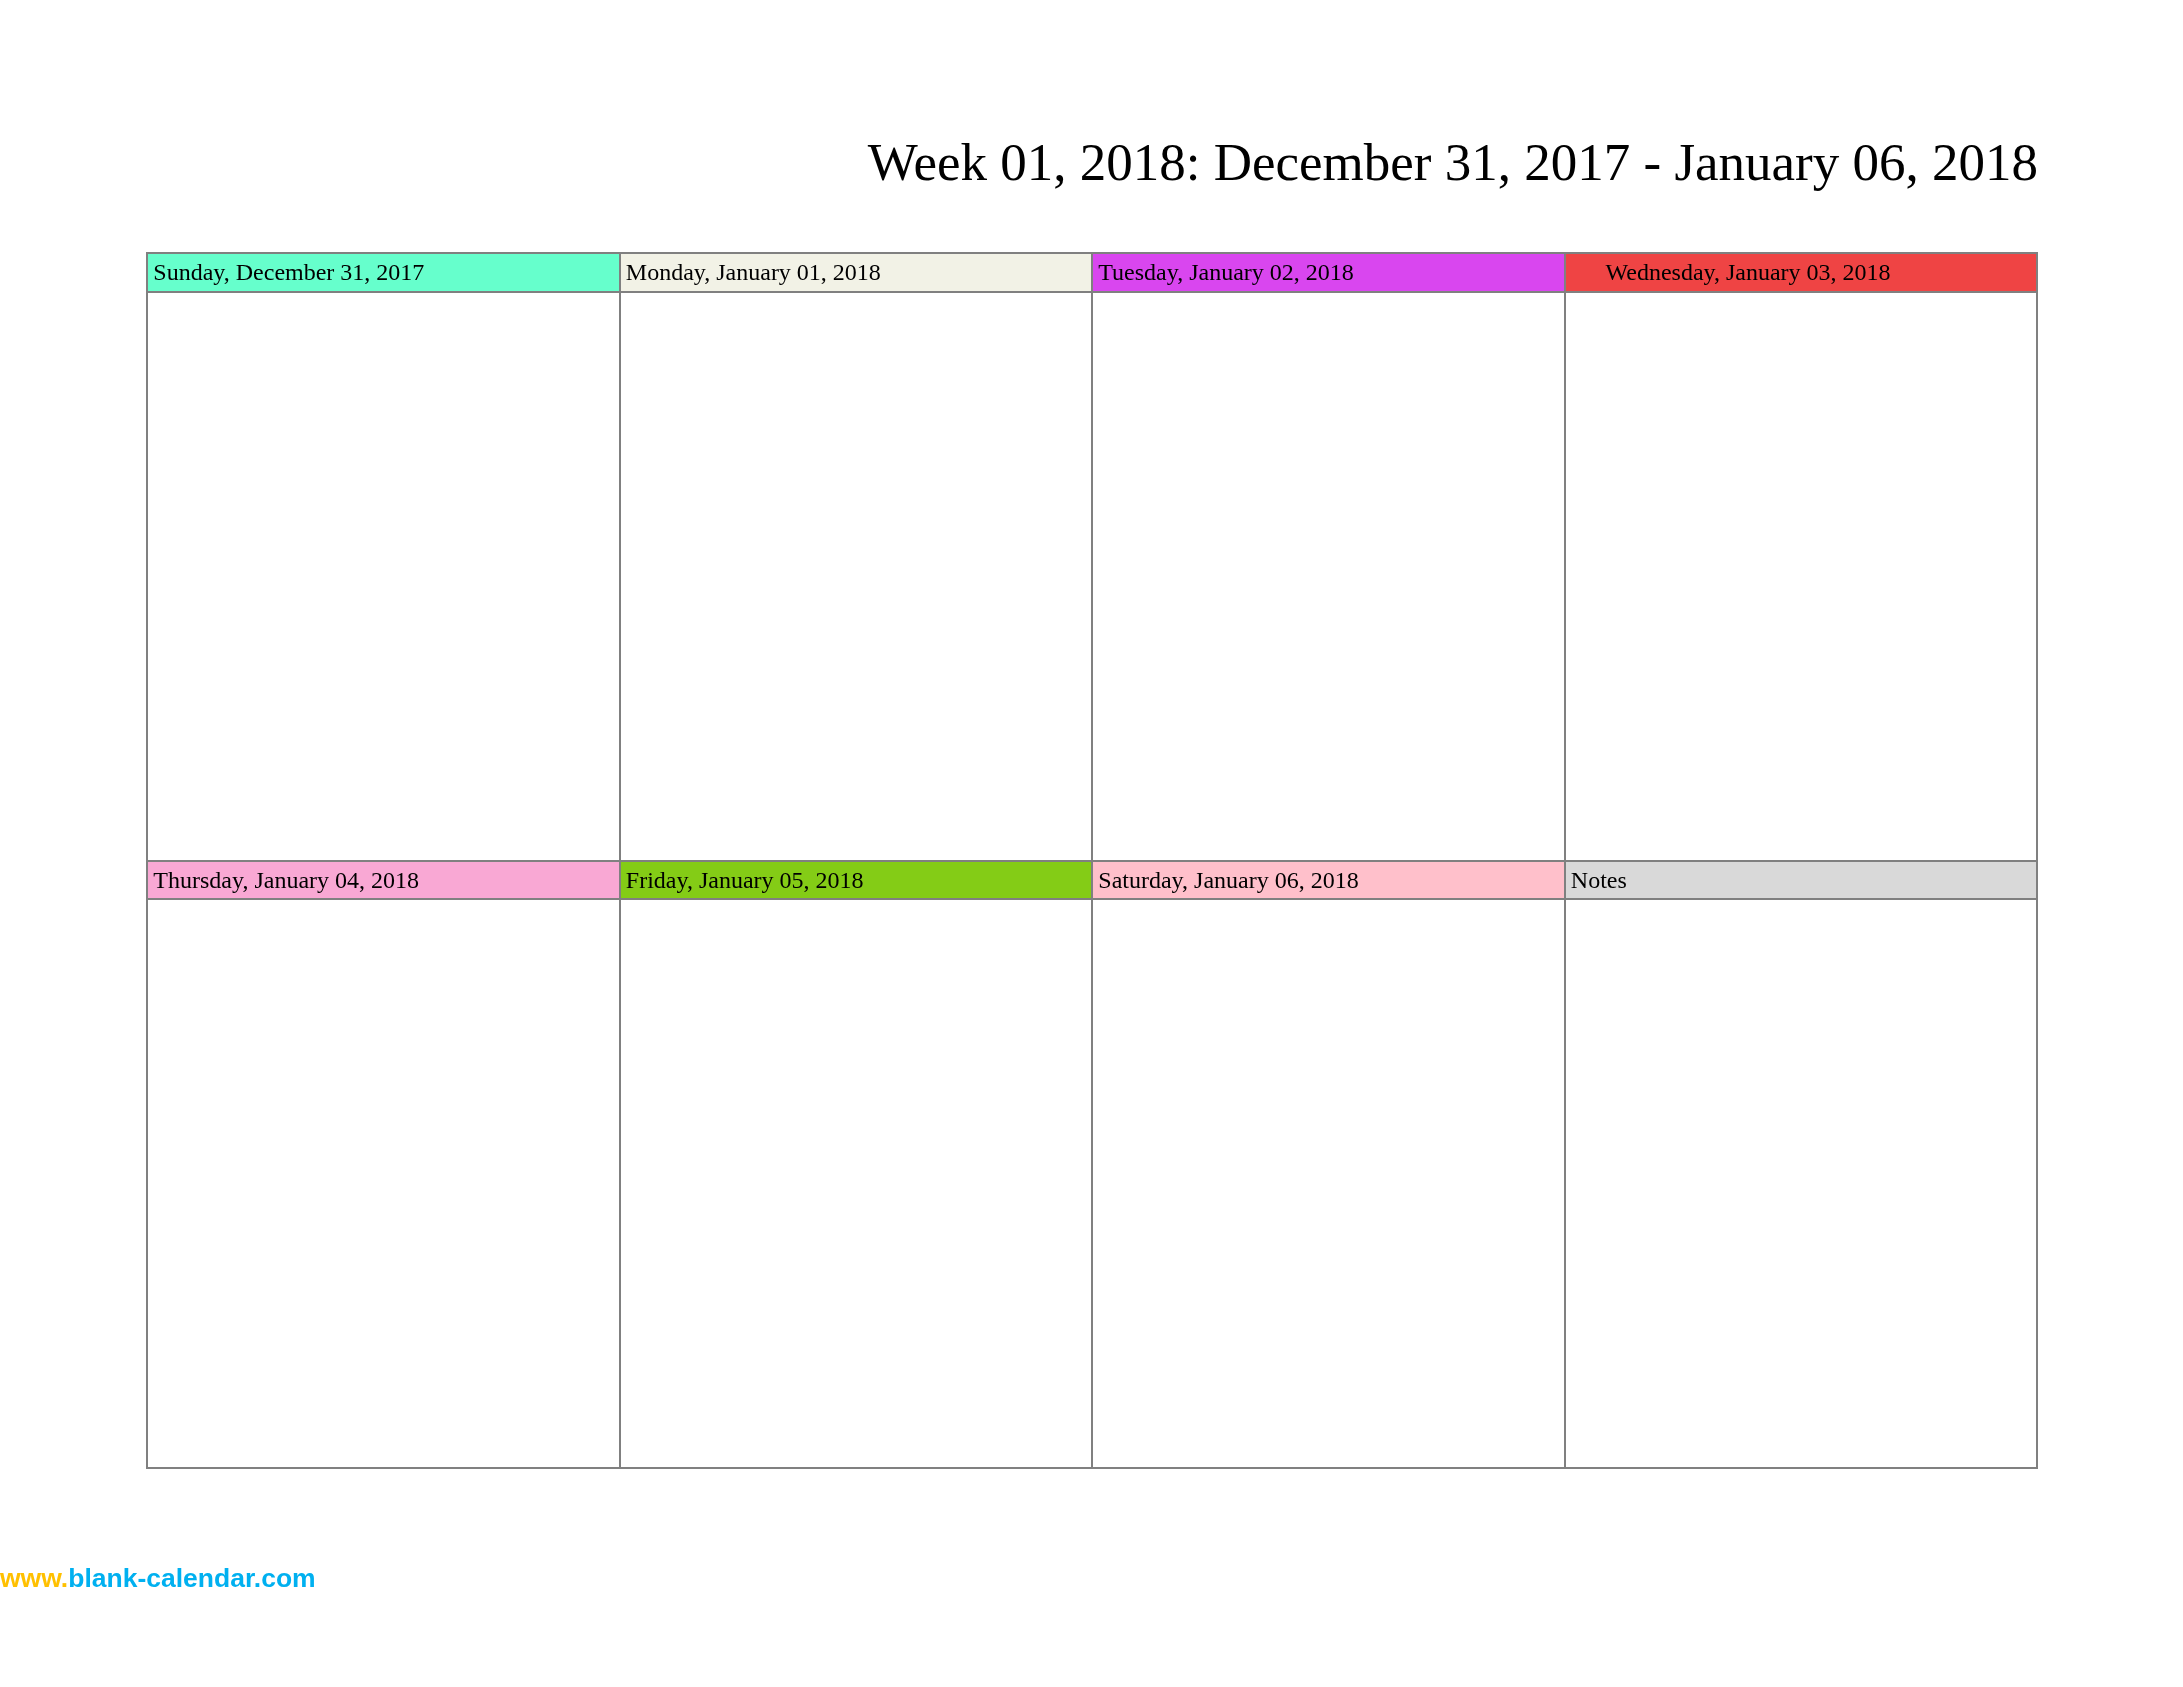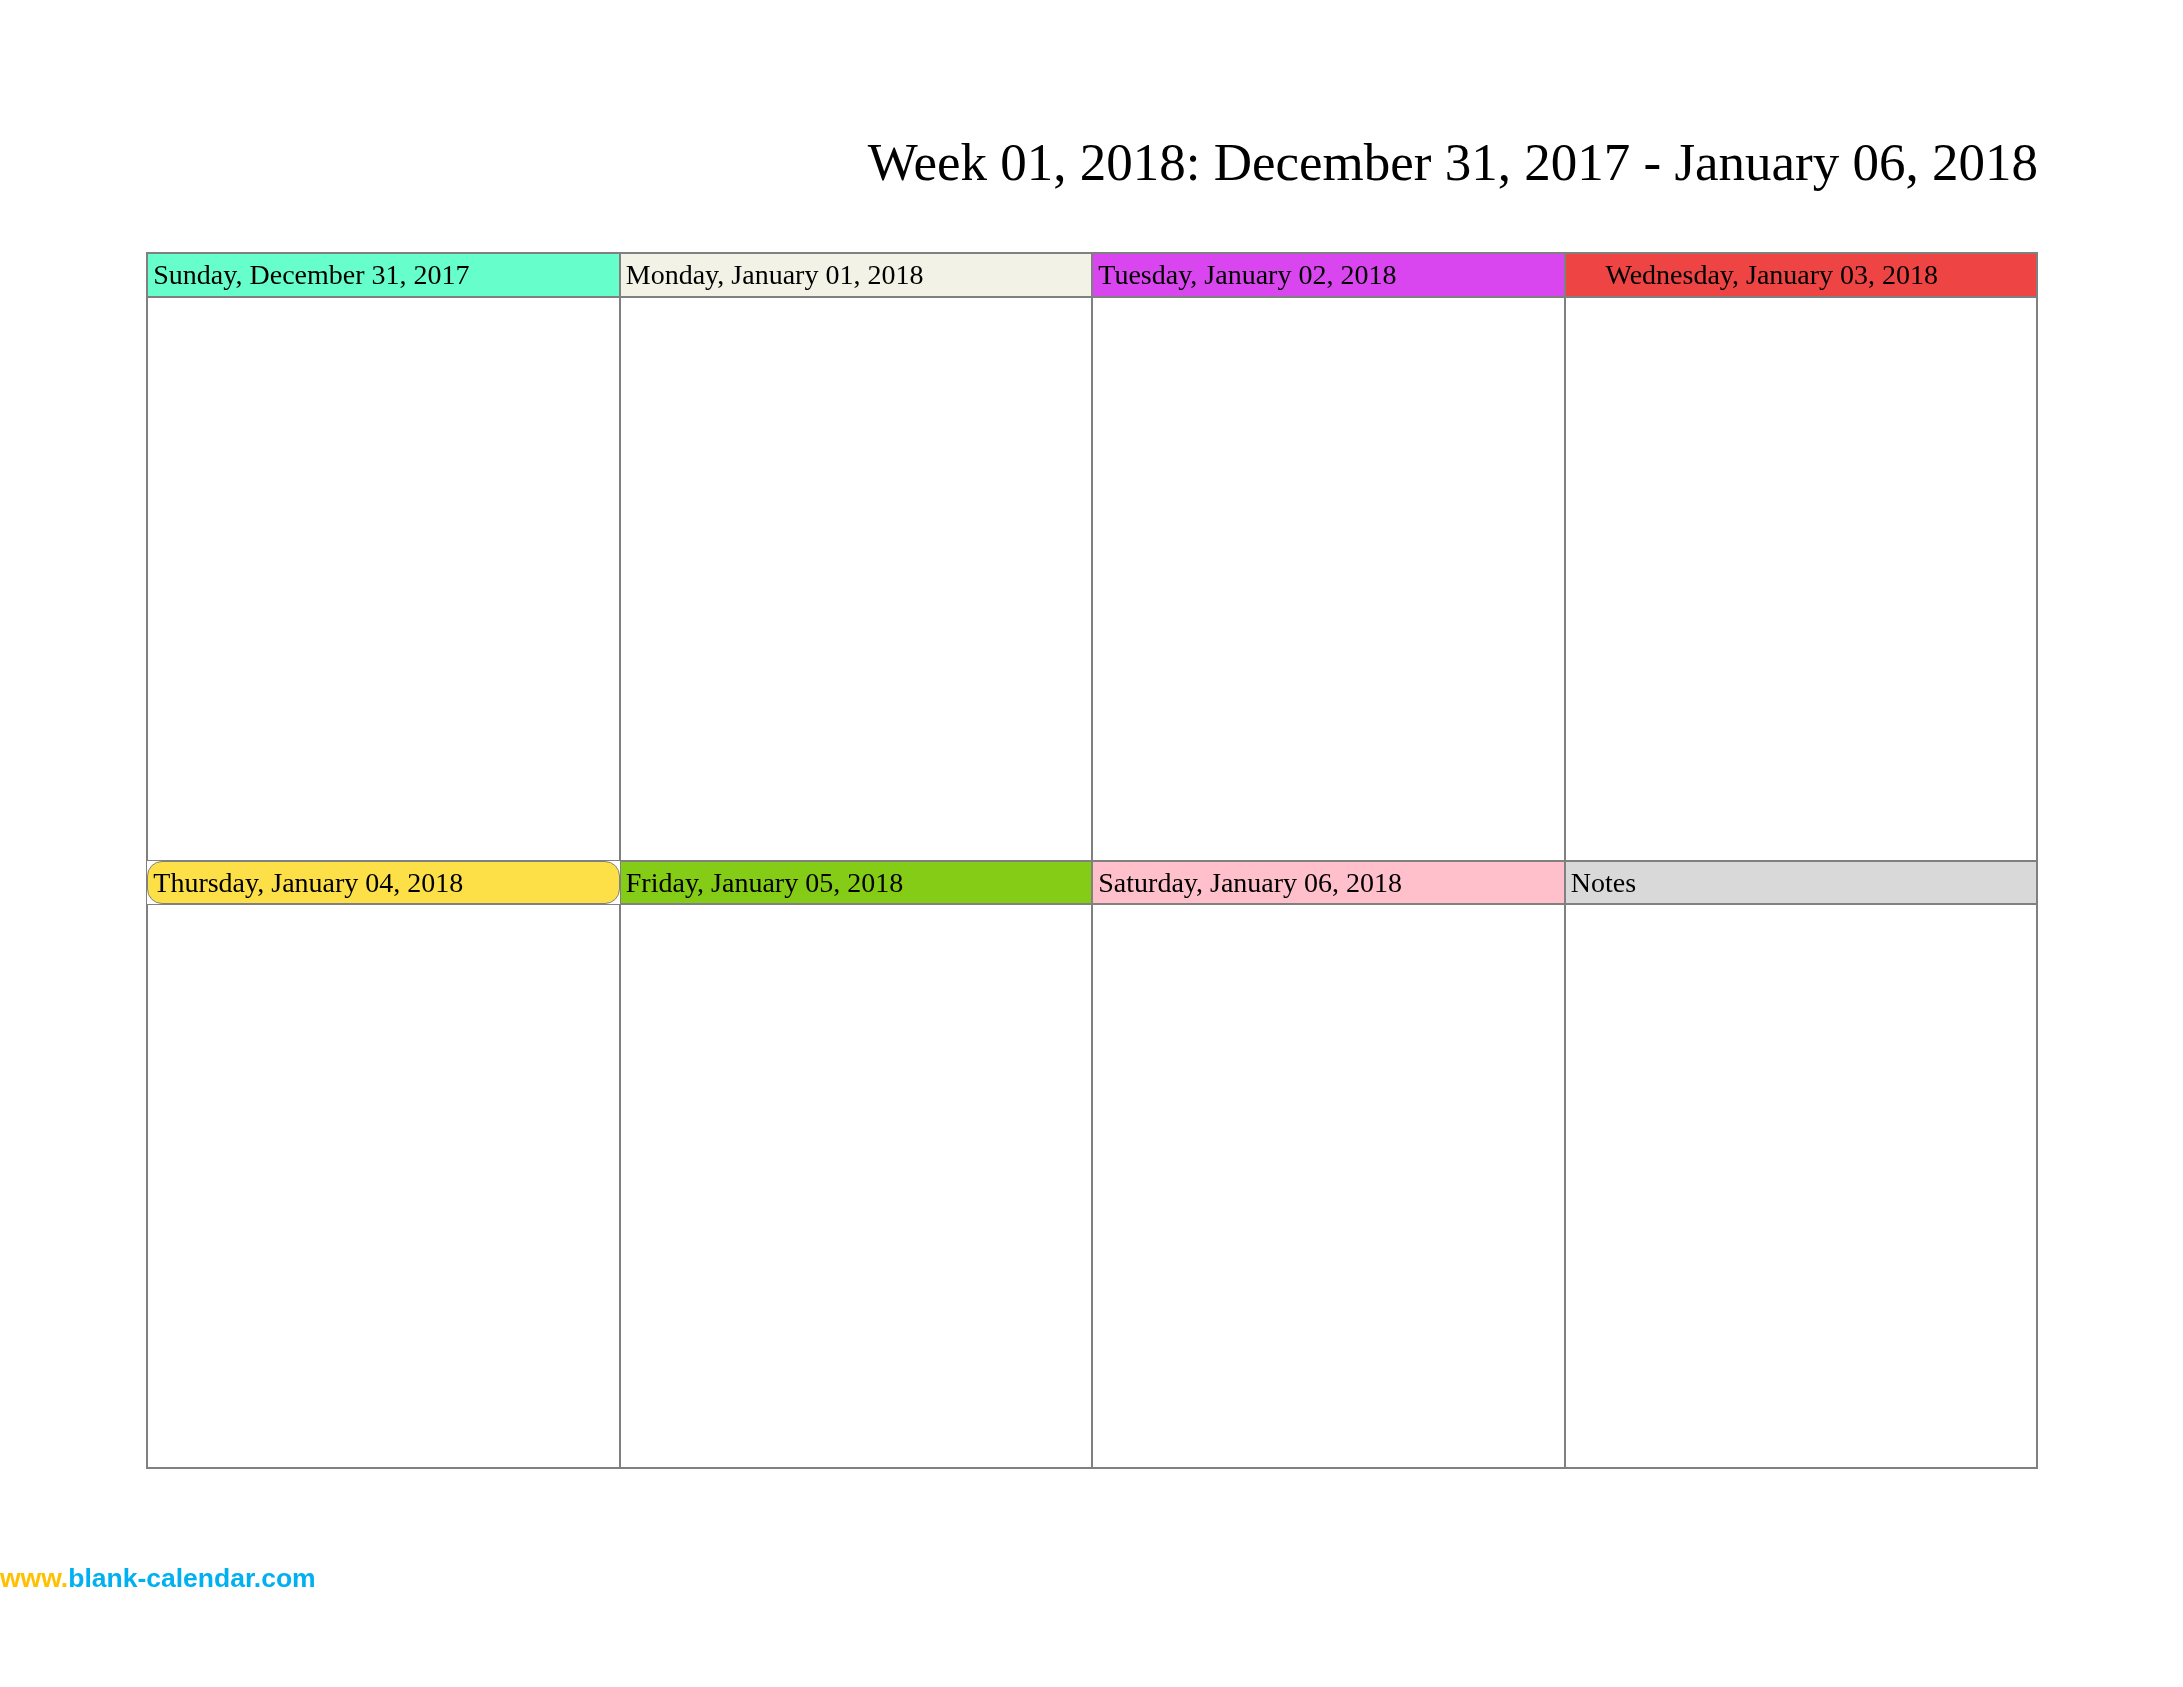--- a/index.html
+++ b/index.html
@@ -24,21 +24,21 @@
       text-align: right;
     }
     .grid {
       display: grid;
       grid-template-columns: repeat(4, 1fr);
       grid-template-rows: auto 1fr auto 1fr;
       border: 0.7px solid #808080;
       height: 1217px;
     }
     .day-header {
-      font-size: 28px;
+      font-size: 24px;
       padding: 4px 5.3px 4px 5.3px;
       border: 0.7px solid #808080;
       line-height: 1.2;
       white-space: nowrap;
       overflow: hidden;
     }
     .day-body {
       border: 0.7px solid #808080;
       background: #ffffff;
     }
@@ -66,21 +66,21 @@
     <div class="day-header" style="background:#66ffcc;">Sunday, December 31, 2017</div>
     <div class="day-header" style="background:#f2f2e6;">Monday, January 01, 2018</div>
     <div class="day-header" style="background:#d946ef;">Tuesday, January 02, 2018</div>
     <div class="day-header" style="background:#ef4444;padding-left:40px;">Wednesday, January 03, 2018</div>
 
     <div class="day-body"></div>
     <div class="day-body"></div>
     <div class="day-body"></div>
     <div class="day-body"></div>
 
-    <div class="day-header" style="background:#fde047;border-radius:15px;">Thursday, January 04, 2018</div>
+    <div class="day-header" style="background:#f9a8d4;">Thursday, January 04, 2018</div>
     <div class="day-header" style="background:#84cc16;">Friday, January 05, 2018</div>
     <div class="day-header" style="background:#ffc0cb;">Saturday, January 06, 2018</div>
     <div class="day-header" style="background:#d9d9d9;">Notes</div>
 
     <div class="day-body"></div>
     <div class="day-body"></div>
     <div class="day-body"></div>
     <div class="day-body"></div>
   </div>
 </div>

